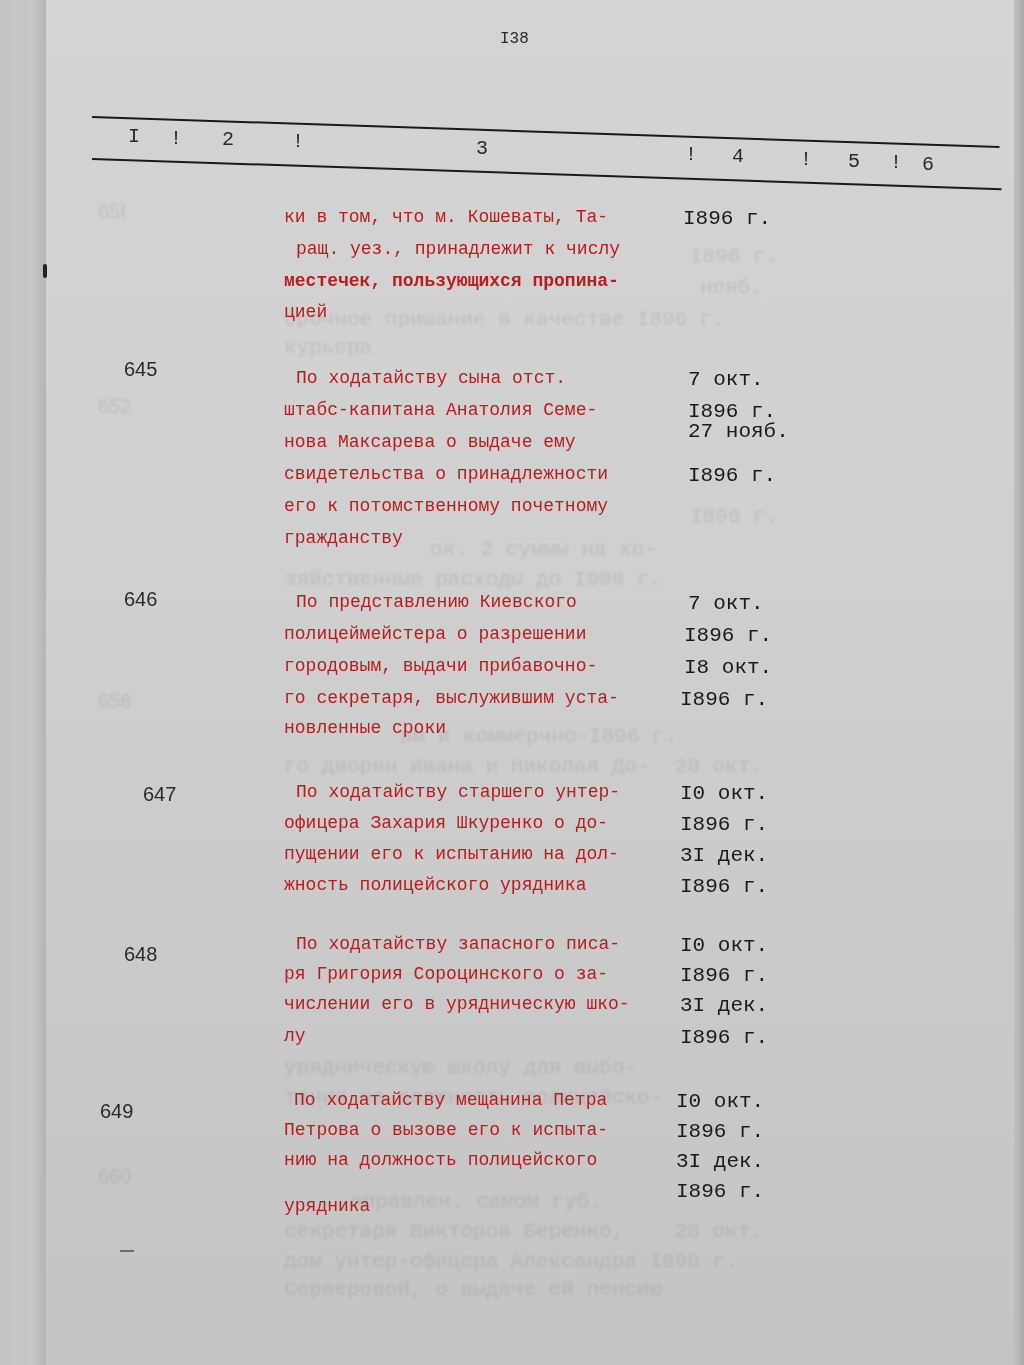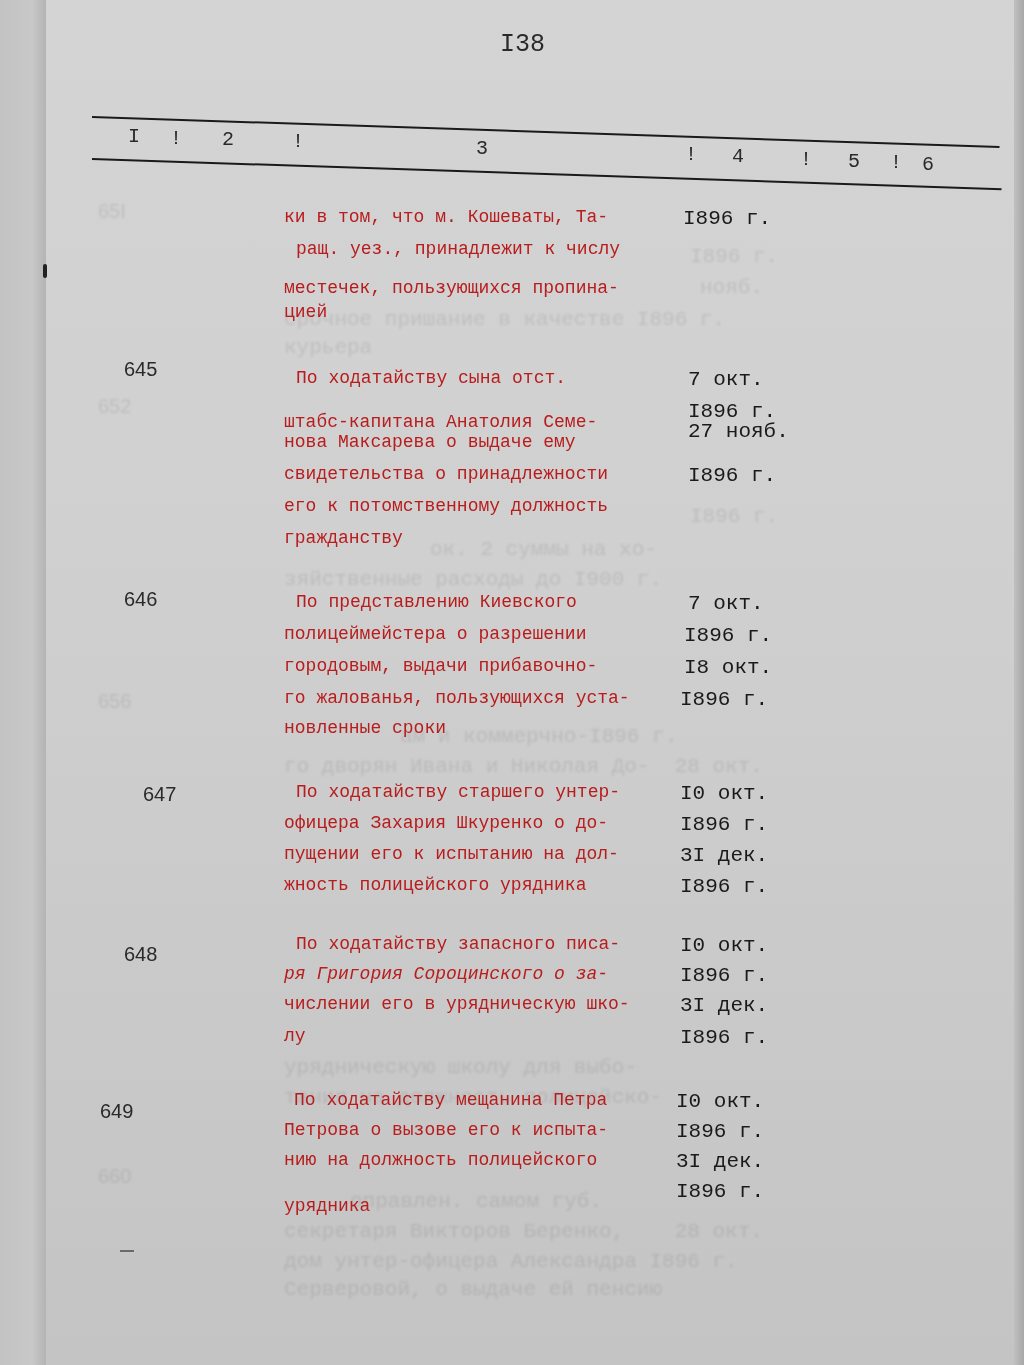--- a/index.html
+++ b/index.html
@@ -37,21 +37,21 @@
     .margin-mark {
       position: absolute;
       left: 43px; top: 264px;
       width: 4px; height: 14px;
       background: #222;
       border-radius: 2px;
     }
     .page-number {
       position: absolute;
       left: 500px; top: 30px;
-      font-size: 25px;
+      font-size: 16px;
       letter-spacing: 0px;
       color: #2a2a2a;
     }
     .rule {
       position: absolute;
       height: 2px;
       background: #1a1a1a;
       transform-origin: left center;
     }
     .rule-top { left: 92px; top: 116px; width: 908px; transform: rotate(1.9deg); }
@@ -145,56 +145,56 @@
     <div class="col-head" style="left: 732px; top: 145px;">4</div>
     <div class="col-head" style="left: 800px; top: 148px;">!</div>
     <div class="col-head" style="left: 848px; top: 150px;">5</div>
     <div class="col-head" style="left: 890px; top: 151px;">!</div>
     <div class="col-head" style="left: 922px; top: 153px;">6</div>
   </div>
 
 <div id="entries-layer">
     <div class="entry-line" style="left: 284px; top: 207px;">ки в том, что м. Кошеваты, Та-</div>
     <div class="entry-line" style="left: 296px; top: 239px;">ращ. уез., принадлежит к числу</div>
-    <div class="entry-line" style="left: 284px; top: 278px;">местечек, пользующихся пропина-</div>
+    <div class="entry-line" style="left: 284px; top: 271px; font-weight: bold;">местечек, пользующихся пропина-</div>
     <div class="entry-line" style="left: 284px; top: 302px;">цией</div>
     <div class="date-line" style="left: 683px; top: 207px;">I896 г.</div>
     <div class="entry-num" style="left: 124px; top: 358px;">645</div>
     <div class="entry-line" style="left: 296px; top: 368px;">По ходатайству сына отст.</div>
-    <div class="entry-line" style="left: 284px; top: 400px; margin-top: 12px;">штабс-капитана Анатолия Семе-</div>
+    <div class="entry-line" style="left: 284px; top: 400px;">штабс-капитана Анатолия Семе-</div>
     <div class="entry-line" style="left: 284px; top: 432px;">нова Максарева о выдаче ему</div>
     <div class="entry-line" style="left: 284px; top: 464px;">свидетельства о принадлежности</div>
-    <div class="entry-line" style="left: 284px; top: 496px;">его к потомственному должность</div>
+    <div class="entry-line" style="left: 284px; top: 496px;">его к потомственному почетному</div>
     <div class="entry-line" style="left: 284px; top: 528px;">гражданству</div>
     <div class="date-line" style="left: 688px; top: 368px;">7 окт.</div>
     <div class="date-line" style="left: 688px; top: 400px;">I896 г.</div>
     <div class="date-line" style="left: 688px; top: 420px;">27 нояб.</div>
     <div class="date-line" style="left: 688px; top: 464px;">I896 г.</div>
     <div class="entry-num" style="left: 124px; top: 588px;">646</div>
     <div class="entry-line" style="left: 296px; top: 592px;">По представлению Киевского</div>
     <div class="entry-line" style="left: 284px; top: 624px;">полицеймейстера о разрешении</div>
     <div class="entry-line" style="left: 284px; top: 656px;">городовым, выдачи прибавочно-</div>
-    <div class="entry-line" style="left: 284px; top: 688px;">го жалованья, пользующихся уста-</div>
+    <div class="entry-line" style="left: 284px; top: 688px;">го секретаря, выслужившим уста-</div>
     <div class="entry-line" style="left: 284px; top: 718px;">новленные сроки</div>
     <div class="date-line" style="left: 688px; top: 592px;">7 окт.</div>
     <div class="date-line" style="left: 684px; top: 624px;">I896 г.</div>
     <div class="date-line" style="left: 684px; top: 656px;">I8 окт.</div>
     <div class="date-line" style="left: 680px; top: 688px;">I896 г.</div>
     <div class="entry-num" style="left: 124px; top: 783px; margin-left: 19px;">647</div>
     <div class="entry-line" style="left: 296px; top: 782px;">По ходатайству старшего унтер-</div>
     <div class="entry-line" style="left: 284px; top: 813px;">офицера Захария Шкуренко о до-</div>
     <div class="entry-line" style="left: 284px; top: 844px;">пущении его к испытанию на дол-</div>
     <div class="entry-line" style="left: 284px; top: 875px;">жность полицейского урядника</div>
     <div class="date-line" style="left: 680px; top: 782px;">I0 окт.</div>
     <div class="date-line" style="left: 680px; top: 813px;">I896 г.</div>
     <div class="date-line" style="left: 680px; top: 844px;">3I дек.</div>
     <div class="date-line" style="left: 680px; top: 875px;">I896 г.</div>
     <div class="entry-num" style="left: 124px; top: 943px;">648</div>
     <div class="entry-line" style="left: 296px; top: 934px;">По ходатайству запасного писа-</div>
-    <div class="entry-line" style="left: 284px; top: 964px; font-style: italic;">ря Григория Сороцинского о за-</div>
+    <div class="entry-line" style="left: 284px; top: 964px;">ря Григория Сороцинского о за-</div>
     <div class="entry-line" style="left: 284px; top: 994px;">числении его в урядническую шко-</div>
     <div class="entry-line" style="left: 284px; top: 1026px;">лу</div>
     <div class="date-line" style="left: 680px; top: 934px;">I0 окт.</div>
     <div class="date-line" style="left: 680px; top: 964px;">I896 г.</div>
     <div class="date-line" style="left: 680px; top: 994px;">3I дек.</div>
     <div class="date-line" style="left: 680px; top: 1026px;">I896 г.</div>
     <div class="entry-num" style="left: 100px; top: 1100px;">649</div>
     <div class="entry-line" style="left: 294px; top: 1090px;">По ходатайству мещанина Петра</div>
     <div class="entry-line" style="left: 284px; top: 1120px;">Петрова о вызове его к испыта-</div>
     <div class="entry-line" style="left: 284px; top: 1150px;">нию на должность полицейского</div>

